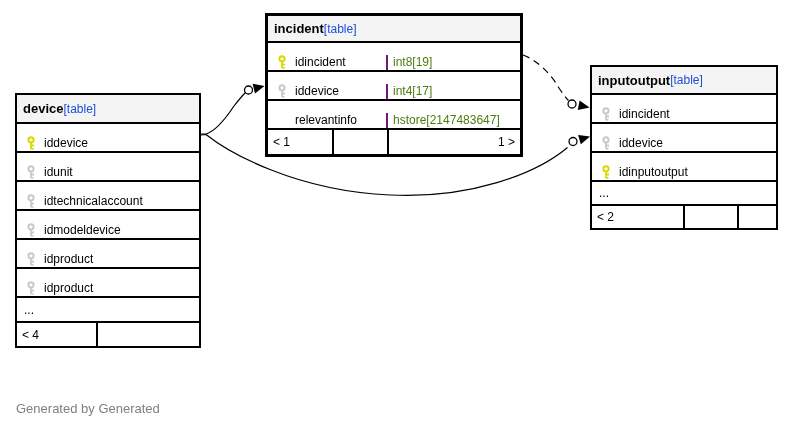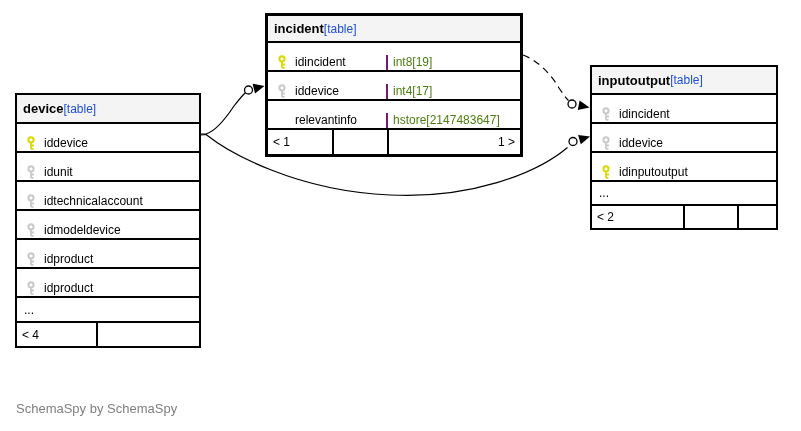--- a/index.html
+++ b/index.html
@@ -228,13 +228,13 @@
     </span>
   </div>
   <div class="dots" style="height:24px">...</div>
   <div class="foot" style="height:24px">
     <span class="fcell" style="width:91px">&lt; 2</span>
     <span class="fcell" style="width:54px"></span>
     <span class="fcell right"></span>
   </div>
 </div>
 
-<div id="generator-note" style="color: rgb(127, 127, 127);">SchemaSpy by SchemaSpy</div>
+<div id="generator-note" style="color: rgb(127, 127, 127);">Generated by Generated</div>
 
 </body></html>

